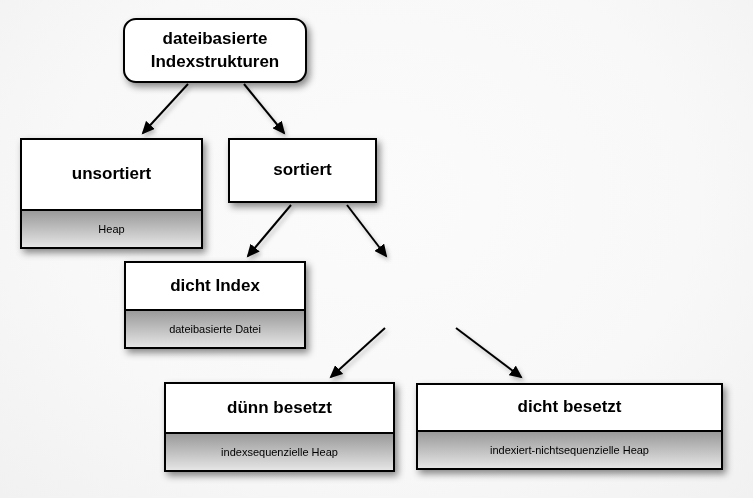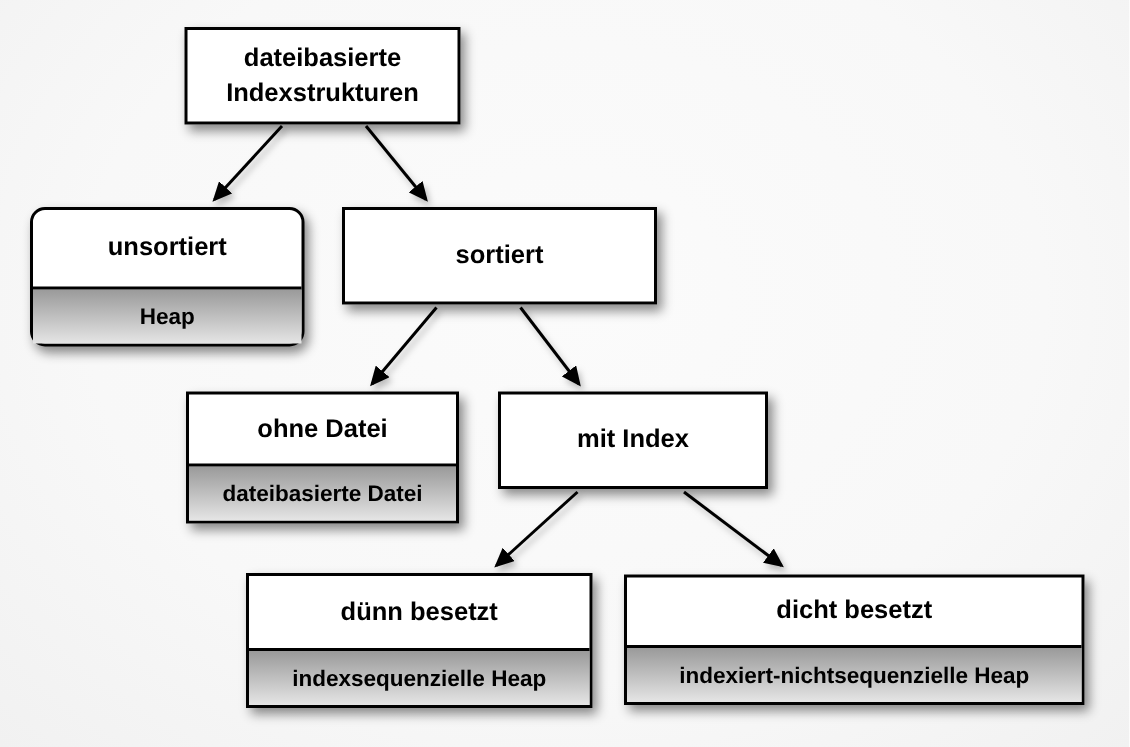--- a/index.html
+++ b/index.html
@@ -44,22 +44,22 @@
     line-height: 1.35;
     padding: 2px 8px;
   }
   .node-sublabel {
     height: 36px;
     flex: none;
     display: flex;
     align-items: center;
     justify-content: center;
     text-align: center;
-    font-size: 15px;
-    font-weight: 700;
+    font-size: 11px;
+    font-weight: 400;
     color: #000000;
     border-top: 2px solid #000000;
     background: linear-gradient(180deg, #9a9a9a 0%, #c3c3c3 55%, #e5e5e5 100%);
   }
 </style>
 </head>
 <body>
 
 <div id="stage">
 
@@ -70,41 +70,38 @@
       </marker>
     </defs>
     <line x1="188" y1="84" x2="143" y2="133" stroke="#000000" stroke-width="2" marker-end="url(#ah)"></line>
     <line x1="244" y1="84" x2="284" y2="133" stroke="#000000" stroke-width="2" marker-end="url(#ah)"></line>
     <line x1="291" y1="205" x2="248" y2="256" stroke="#000000" stroke-width="2" marker-end="url(#ah)"></line>
     <line x1="347" y1="205" x2="386" y2="256" stroke="#000000" stroke-width="2" marker-end="url(#ah)"></line>
     <line x1="385" y1="328" x2="331" y2="377" stroke="#000000" stroke-width="2" marker-end="url(#ah)"></line>
     <line x1="456" y1="328" x2="521" y2="377" stroke="#000000" stroke-width="2" marker-end="url(#ah)"></line>
   </svg>
 
-  <div class="node" style="left:123px; top:18px; width:184px; height:65px;">
+  <div class="node" style="left:123px; top:18px; width:184px; height:65px;border-radius:13px;">
     <div class="node-label">dateibasierte Indexstrukturen</div>
   </div>
 
-  <div class="node" style="left:20px; top:138px; width:183px; height:93px;border-radius:10px;">
+  <div class="node" style="left:20px; top:138px; width:183px; height:111px;">
     <div class="node-label">unsortiert</div>
     <div class="node-sublabel">Heap</div>
   </div>
 
-  <div class="node" style="left:228px; top:138px; width:210px; height:65px;">
+  <div class="node" style="left:228px; top:138px; width:149px; height:65px;">
     <div class="node-label">sortiert</div>
   </div>
 
   <div class="node" style="left:124px; top:261px; width:182px; height:88px;">
-    <div class="node-label">ohne Datei</div>
+    <div class="node-label">dicht Index</div>
     <div class="node-sublabel">dateibasierte Datei</div>
   </div>
 
-  <div class="node" style="left:332px; top:261px; width:180px; height:65px;">
-    <div class="node-label">mit Index</div>
-  </div>
 
   <div class="node" style="left:164px; top:382px; width:231px; height:90px;">
     <div class="node-label">dünn besetzt</div>
     <div class="node-sublabel">indexsequenzielle Heap</div>
   </div>
 
   <div class="node" style="left:416px; top:383px; width:307px; height:87px;">
     <div class="node-label">dicht besetzt</div>
     <div class="node-sublabel">indexiert-nichtsequenzielle Heap</div>
   </div>

